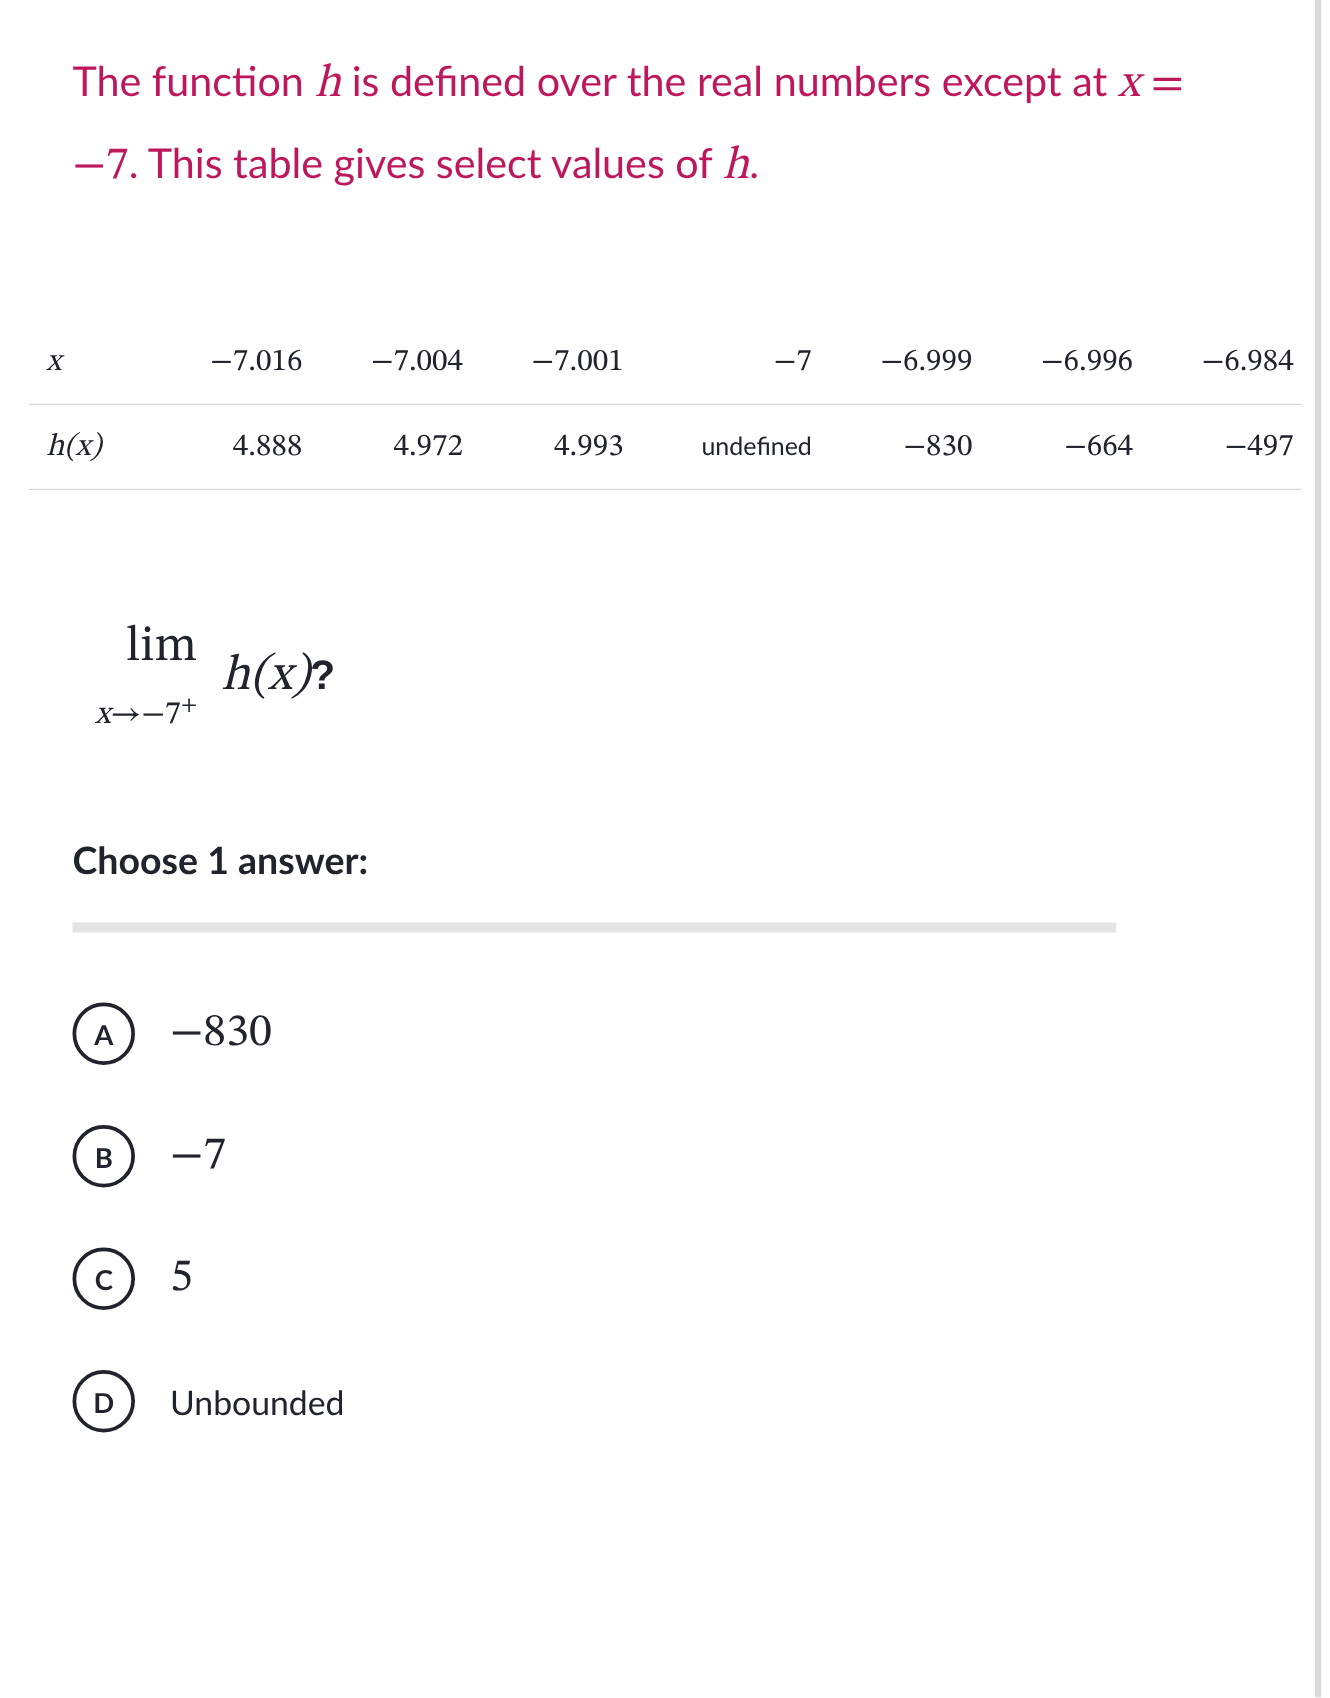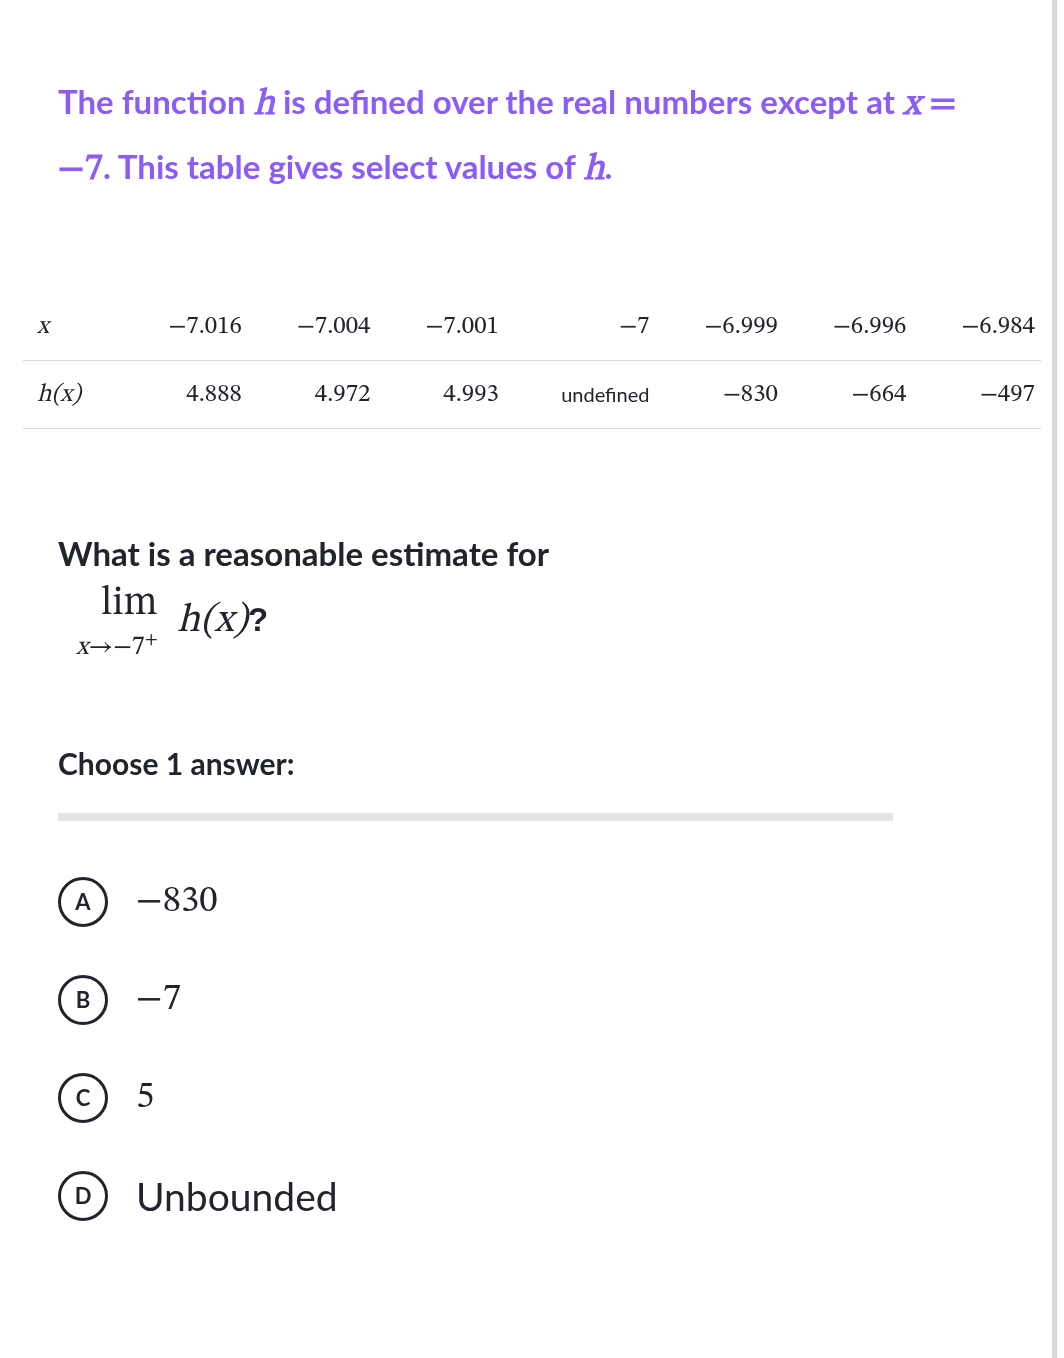--- a/index.html
+++ b/index.html
@@ -23,23 +23,22 @@
     width: 5px;
     height: 100%;
     background: #d6d8da;
   }
   .content {
     padding: 36px 58px 0 58px;
   }
   .intro {
     font-size: 33px;
     line-height: 1.75;
-    color: #8b5cf6;
-    font-weight: 700;
-    margin-top: 37px;
+    color: #be185d;
+    font-weight: 400;
   }
   .mathvar {
     font-family: "STIX Two Math", "Cambria Math", "Times New Roman", serif;
     font-style: italic;
     font-size: 37px;
   }
   .matheq {
     font-family: "STIX Two Math", "Cambria Math", "Times New Roman", serif;
     font-size: 37px;
   }
@@ -89,21 +88,21 @@
   }
   .limit-lim {
     display: inline-block;
     text-align: right;
     vertical-align: middle;
     line-height: 1.0;
   }
   .limit-sub {
     font-size: 26px;
     display: block;
-    margin-top: 6px;
+    margin-top: 18px;
   }
   .limit-sup {
     font-size: 18px;
     vertical-align: super;
   }
   .choose {
     margin-top: 85px;
     font-size: 30px;
     font-weight: 700;
   }
@@ -135,21 +134,21 @@
     font-weight: 700;
     font-family: -apple-system, BlinkMacSystemFont, "Segoe UI", "Lato", sans-serif;
     flex-shrink: 0;
   }
   .choice-text {
     font-family: "STIX Two Math", "Cambria Math", "Times New Roman", serif;
     font-size: 37px;
   }
   .choice-text.sans {
     font-family: -apple-system, BlinkMacSystemFont, "Segoe UI", "Lato", sans-serif;
-    font-size: 39px;
+    font-size: 27px;
   }
 </style>
 </head>
 <body>
 
 <div class="right-border"></div>
 
 <div class="content">
 
   <p class="intro">
@@ -177,21 +176,20 @@
         <td class="td-undef">undefined</td>
         <td>−830</td>
         <td>−664</td>
         <td>−497</td>
       </tr>
     </tbody>
       </table>
   </div>
 
   <div class="question">
-    <div>What is a reasonable estimate for</div>
     <div class="limit-expr">
       <span class="limit-lim">
         <span>lim</span>
         <span class="limit-sub">
           <span style="font-style:italic">x</span><span>→</span><span>−7</span><span class="limit-sup">+</span>
         </span>
       </span>
       <span style="font-style:italic; margin-left:10px;">h(x)</span><span style="font-family:-apple-system,BlinkMacSystemFont,'Segoe UI',sans-serif;font-weight:700;font-size:33px;">?</span>
     </div>
   </div>

